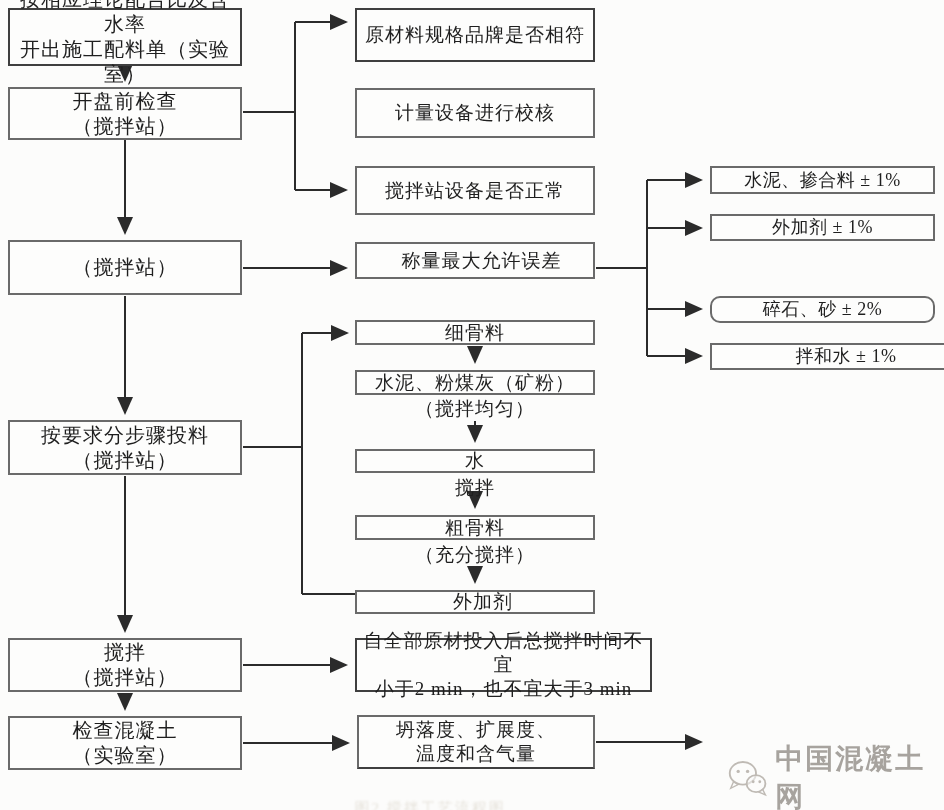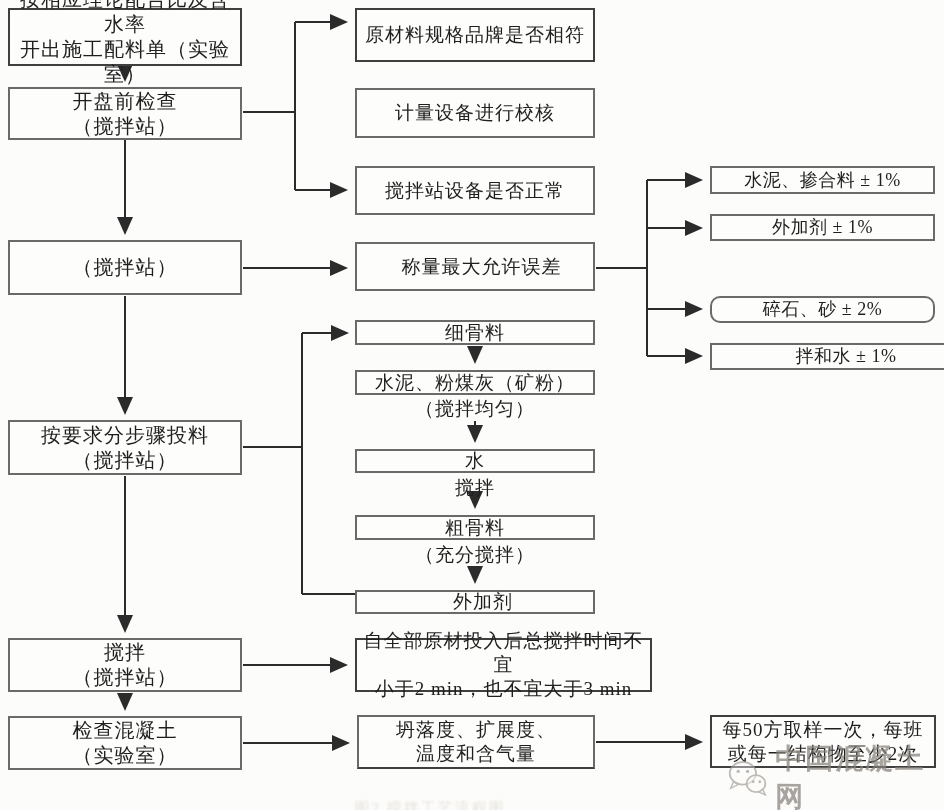--- a/index.html
+++ b/index.html
@@ -121,21 +121,21 @@
   </div>
 
   <div class="box dark slim" style="left:355px;top:8px;width:240px;height:54px;">
     <div>原材料规格品牌是否相符</div>
   </div>
 
   <div class="box slim" style="left:355px;top:166px;width:240px;height:49px;text-align:center;">
     <div>搅拌站设备是否正常</div>
   </div>
 
-  <div class="box slim" style="left:355px;top:242px;width:240px;height:49px;padding-left:13px;">
+  <div class="box slim" style="left:355px;top:242px;width:240px;height:37px;padding-left:13px;">
     <div>称量最大允许误差</div>
   </div>
 
   <div class="box small" style="left:710px;top:166px;width:225px;height:28px;justify-content:center;">
     <div>水泥、掺合料 ± 1%</div>
   </div>
 
   <div class="box small" style="left:710px;top:214px;width:225px;height:27px;">
     <div>外加剂 ± 1%</div>
   </div>
@@ -174,24 +174,20 @@
   <div class="box dark slim" style="left:355px;top:638px;width:297px;height:54px;">
     <div>自全部原材投入后总搅拌时间不宜</div>
     <div>小于2 min，也不宜大于3 min</div>
   </div>
 
   <div class="box slim" style="left:357px;top:715px;width:238px;height:54px;border-bottom-color:#3f3f3f;">
     <div>坍落度、扩展度、</div>
     <div>温度和含气量</div>
   </div>
 
-  <div class="box dark slim" style="left:710px;top:715px;width:226px;height:53px;">
-    <div>每50方取样一次，每班</div>
-    <div>或每一结构物至少2次</div>
-  </div>
 
   <div class="watermark" style="left:726px;top:740px;">
     <svg width="46" height="44" viewBox="0 0 46 44">
       <g stroke="#a8a29a" stroke-width="2" fill="rgba(252,252,251,0.55)">
         <ellipse cx="18" cy="17" rx="14" ry="12"></ellipse>
         <path d="M8,26 L5,33 L13,29 z" stroke-width="1.5"></path>
         <ellipse cx="32" cy="28" rx="10" ry="9"></ellipse>
         <path d="M39,34 L42,40 L35,37 z" stroke-width="1.5"></path>
       </g>
       <g fill="#a8a29a">

